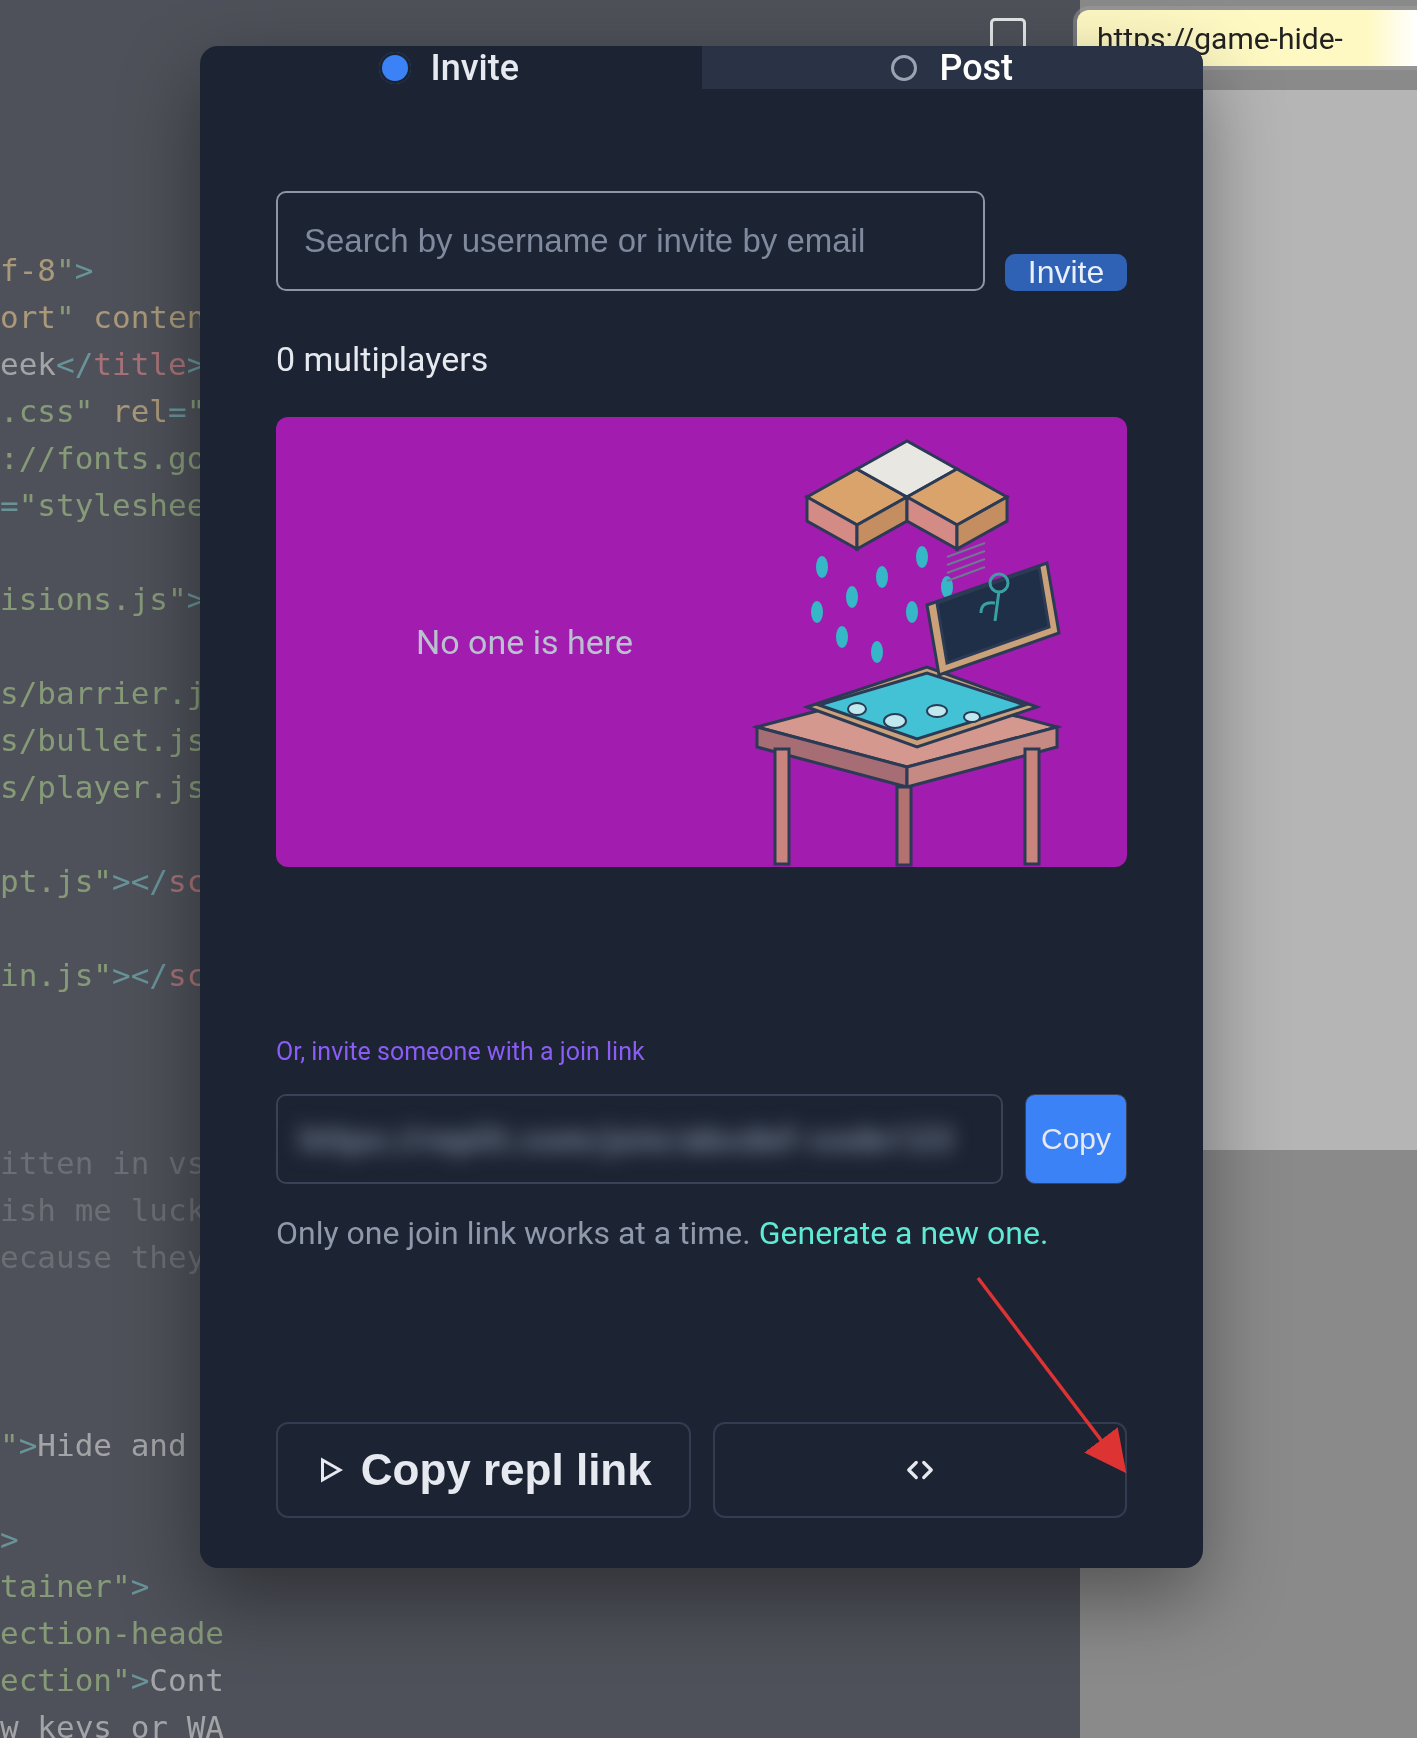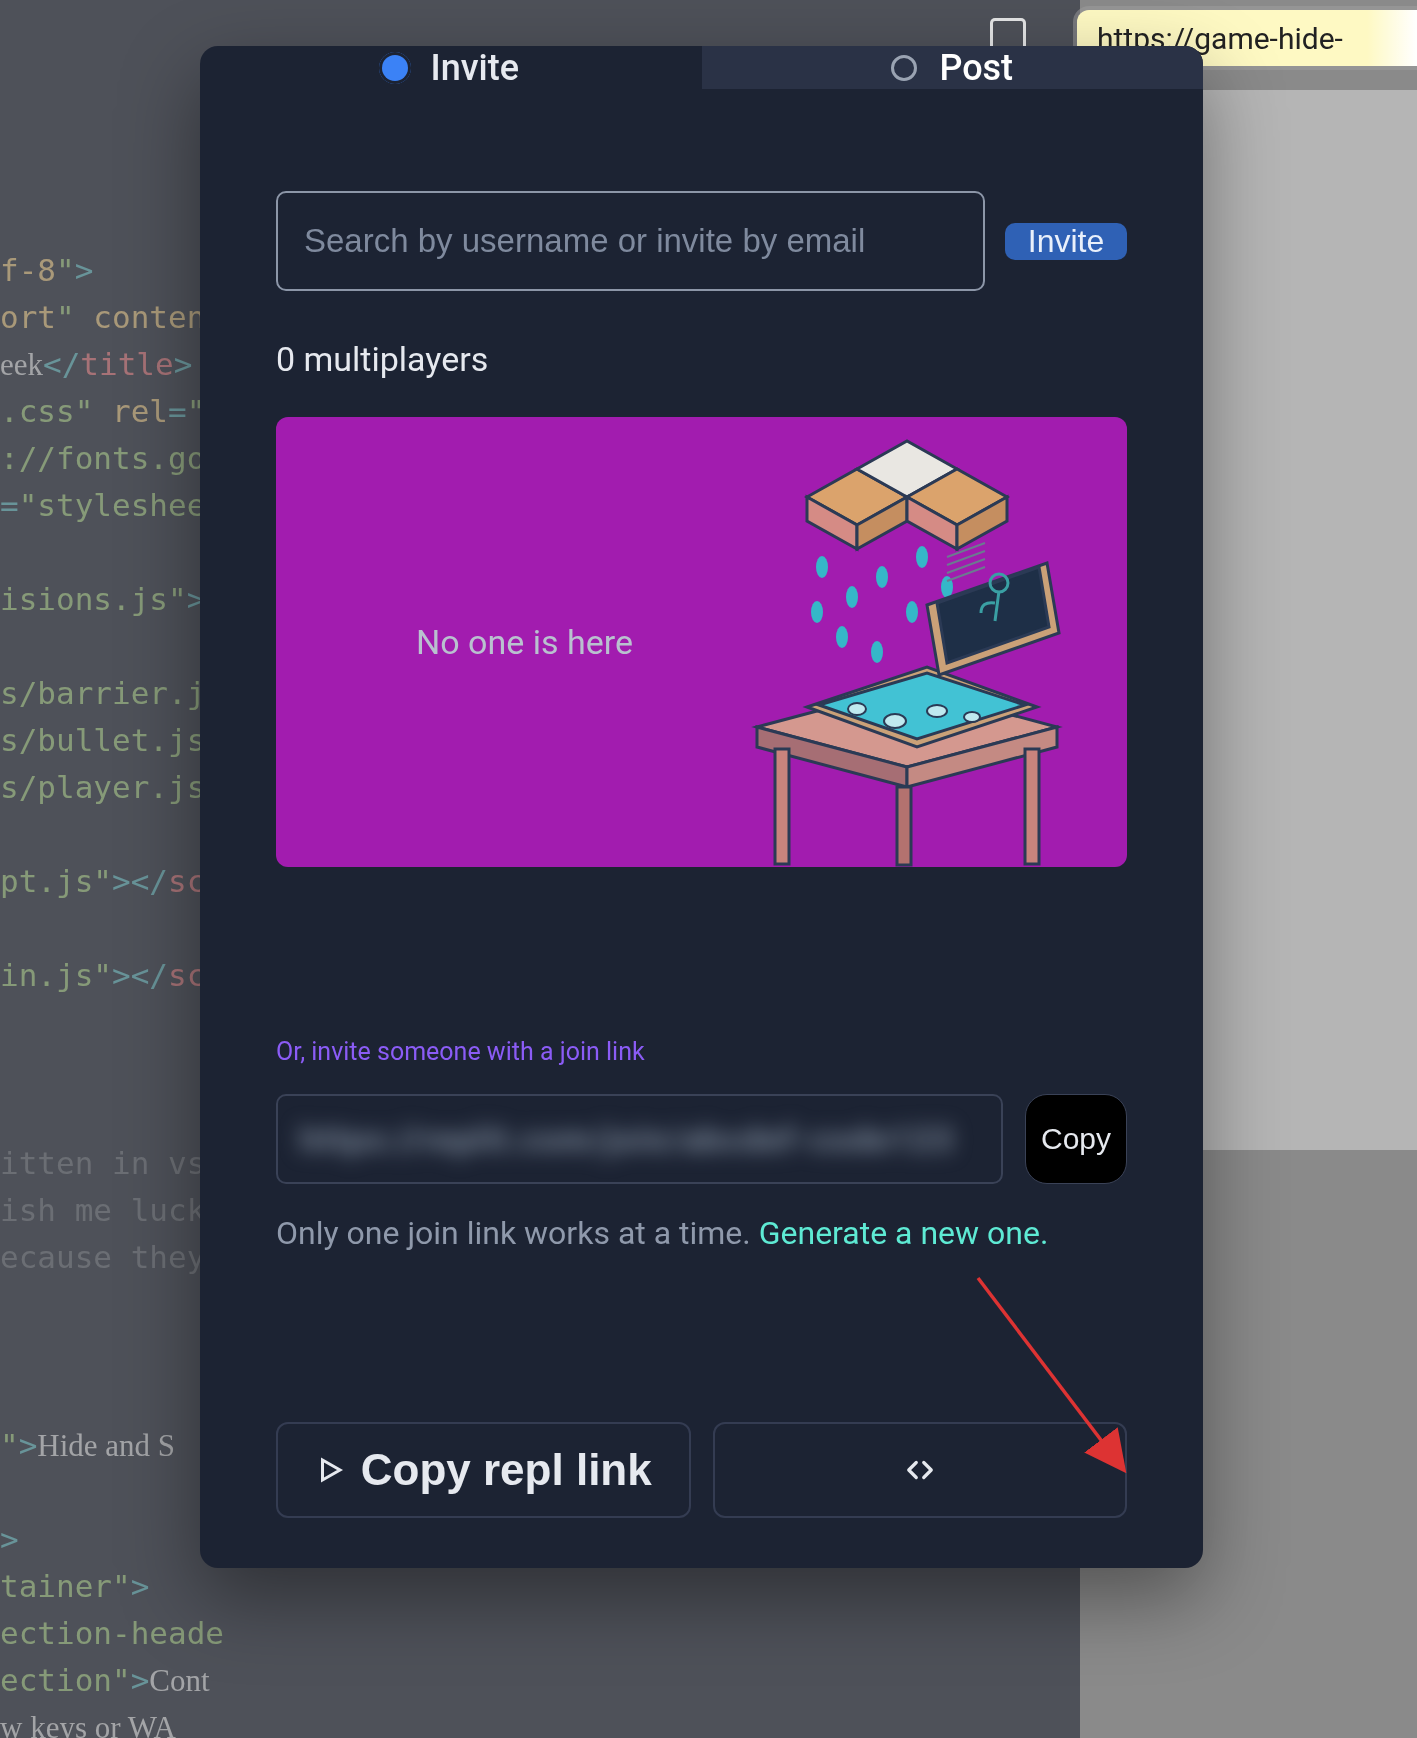--- a/index.html
+++ b/index.html
@@ -22,21 +22,21 @@
     color: #cdd6e0;
     white-space: pre;
     overflow: hidden;
   }
   .bg-editor .line { padding-left: 0; }
   .t-yellow { color: #E5C07B; }
   .t-green  { color: #98C379; }
   .t-red    { color: #E06C75; }
   .t-teal   { color: #56B6C2; }
   .t-grey   { color: #5C6370; }
-  .t-white  { color: #D7DAE0; font-family: Liberation Serif, serif; }
+  .t-white  { color: #D7DAE0; }
   
   .bg-veil {
     position: absolute; inset: 0;
     background: rgba(120,120,120,0.55);
     pointer-events: none;
   }
   
   .addrbar {
     position: absolute;
     top: 10px; right: 0;
@@ -109,21 +109,21 @@
   }
   .tab.inactive .radio {
     border: 3px solid #9aa3b2;
     background: transparent;
   }
   .modal-body {
     padding: 42px 76px 50px 76px;
     display: flex; flex-direction: column;
   }
   .search-row {
-    display: flex; gap: 20px; align-items: center;
+    display: flex; gap: 20px; align-items: flex-end;
     margin-top: 60px;
   }
   .search-input {
     flex: 1;
     height: 100px;
     background: #1c2333;
     border: 2px solid #8c96a8;
     border-radius: 10px;
     padding: 0 26px;
     font-size: 33px;
@@ -186,23 +186,23 @@
   .blurred-text {
     font-size: 34px;
     font-weight: 700;
     color: #808d9e;
     filter: blur(10px);
     letter-spacing: 1.5px;
     white-space: nowrap;
   }
   .copy-btn {
     width: 102px;
-    background: #000000;
+    background: #3b82f6;
     border: 1px solid #3a4257;
-    border-radius: 22px;
+    border-radius: 10px;
     color: #e6e9ef;
     font-size: 30px;
     font-weight: 500;
     cursor: pointer;
   }
   .hint-row {
     margin-top: 30px;
     font-size: 32px;
     color: #8f99ab;
   }

